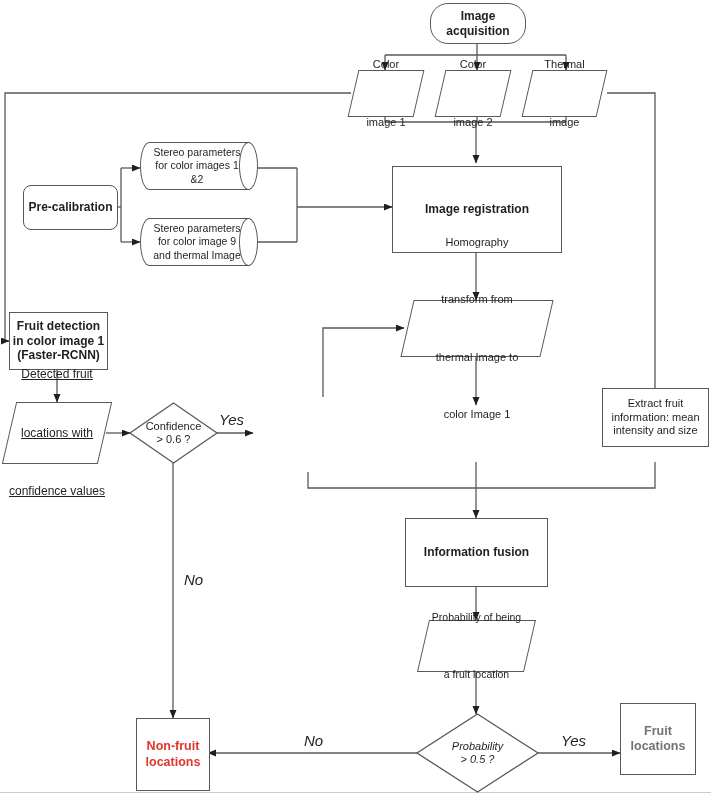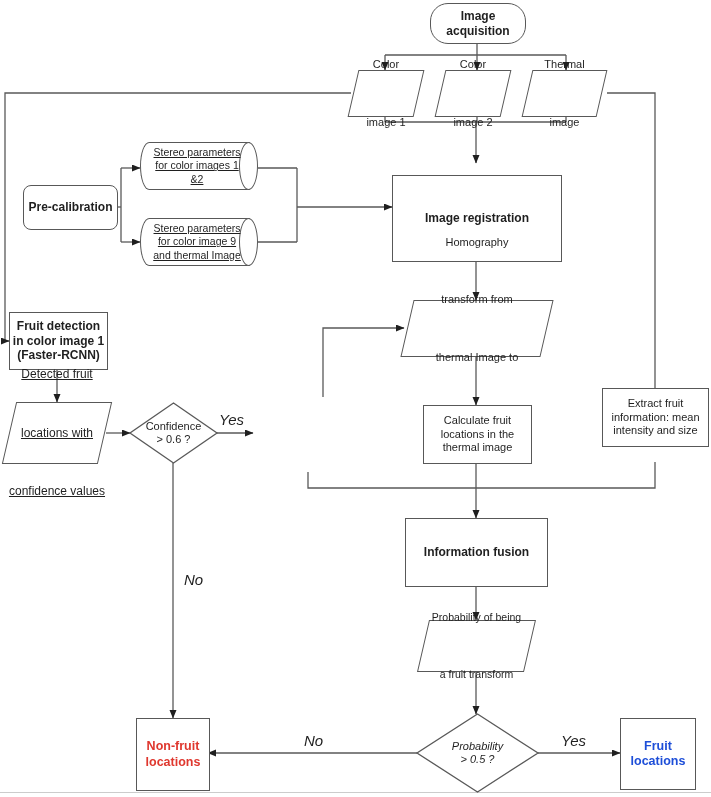--- a/index.html
+++ b/index.html
@@ -12,21 +12,21 @@
   .rect{border:1.5px solid #585858;background:#fff;}
   .bold{font-weight:bold;font-size:12px;}
   .terminator{border:1.5px solid #585858;background:#fff;border-radius:18px;}
   
   .pgram{background:transparent;}
   .pgram-bg{position:absolute;top:0;bottom:0;left:9px;right:9px;border:1.4px solid #585858;
             background:#fff;transform:skewX(-13deg);}
   .pgram-txt{position:relative;z-index:1;display:flex;flex-direction:column;align-items:center;
              justify-content:center;width:100%;height:100%;gap:44px;}
   
-  .cyl{background:transparent;text-decoration:underline;}
+  .cyl{background:transparent;}
   .cyl-body{position:absolute;left:0;right:8px;top:0;bottom:0;border:1.4px solid #585858;
             border-right:none;background:#fff;
             border-top-left-radius:10px 26px;border-bottom-left-radius:10px 26px;}
   .cyl-end{position:absolute;right:0;top:0;bottom:0;width:17px;border:1.4px solid #585858;
            border-radius:50%;background:#fff;}
   .cyl-txt{position:relative;z-index:1;display:flex;flex-direction:column;align-items:center;
            justify-content:center;width:100%;height:100%;font-size:10.5px;line-height:1.25;
            padding-right:4px;box-sizing:border-box;}
   .diamond-txt{background:transparent;z-index:3;}
   .lbl{position:absolute;z-index:3;font-style:italic;font-size:15px;color:#1f1f1f;}
@@ -148,21 +148,21 @@
   <div class="node cyl" style="left:140px;top:218px;width:118px;height:48px;">
     <div class="cyl-body"></div>
     <div class="cyl-end"></div>
     <div class="cyl-txt">
       <span>Stereo parameters</span>
       <span>for color image 9</span>
       <span>and thermal Image</span>
     </div>
   </div>
 
-  <div class="node rect bold" style="left:392px;top:175px;width:168px;height:85px;">
+  <div class="node rect bold" style="left:392px;top:166px;width:168px;height:85px;">
     <span>Image registration</span>
   </div>
 
   <div class="node pgram" style="left:398px;top:300px;width:158px;height:57px;">
     <div class="pgram-bg"></div>
     <div class="pgram-txt" style="font-size:11px;">
       <span>Homography</span>
       <span>transform from</span>
       <span>thermal Image to</span>
       <span>color Image 1</span>
@@ -183,55 +183,50 @@
       <span>confidence values</span>
     </div>
   </div>
 
   <div class="node diamond-txt" style="left:130px;top:403px;width:87px;height:60px;">
     <span>Confidence</span>
     <span>&gt; 0.6 ?</span>
   </div>
 
 
-  <div class="node rect" style="left:423px;top:405px;width:107px;height:57px;">
-    <span>Calculate fruit</span>
-    <span>locations in the</span>
-    <span>thermal image</span>
-  </div>
 
   <div class="node rect" style="left:602px;top:388px;width:105px;height:57px;">
     <span>Extract fruit</span>
     <span>information: mean</span>
     <span>intensity and size</span>
   </div>
 
   <div class="node rect bold" style="left:405px;top:518px;width:141px;height:67px;">
     <span>Information fusion</span>
   </div>
 
   <div class="node pgram" style="left:414px;top:620px;width:125px;height:52px;">
     <div class="pgram-bg"></div>
     <div class="pgram-txt" style="font-size:10.5px;">
       <span>Probability of being</span>
-      <span>a fruit transform</span>
+      <span>a fruit location</span>
     </div>
   </div>
 
   <div class="node diamond-txt" style="left:417px;top:714px;width:121px;height:78px;font-style:italic;">
     <span>Probability</span>
     <span>&gt; 0.5 ?</span>
   </div>
 
   <div class="node rect bold red-text" style="left: 136px; top: 718px; width: 72px; height: 71px; font-size: 12.5px; color: rgb(223, 55, 46);">
     <span>Non-fruit</span>
     <span>locations</span>
   </div>
 
-  <div class="node rect bold green-text" style="left: 620px; top: 718px; width: 74px; height: 70px; font-size: 12.5px; color: #1d4ed8;">
+  <div class="node rect bold green-text" style="left: 620px; top: 703px; width: 74px; height: 70px; font-size: 12.5px; color: #737373;">
     <span>Fruit</span>
     <span>locations</span>
   </div>
 
   <div class="lbl" style="left:219px;top:411px;">Yes</div>
   <div class="lbl" style="left:184px;top:571px;">No</div>
   <div class="lbl" style="left:304px;top:732px;">No</div>
   <div class="lbl" style="left:561px;top:732px;">Yes</div>
 </div>
 

